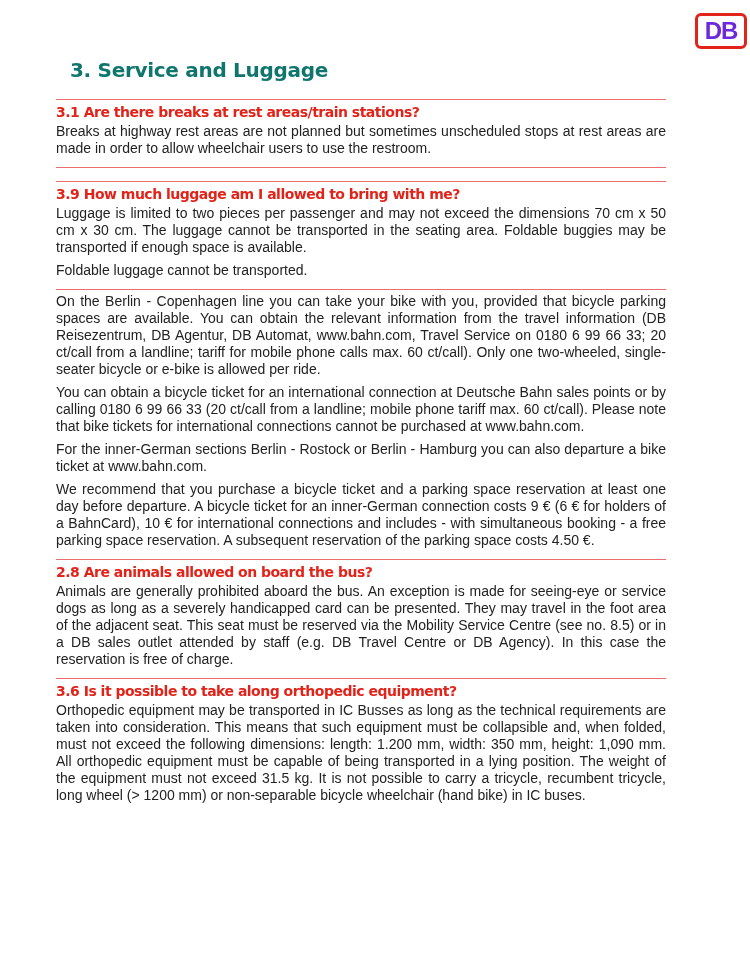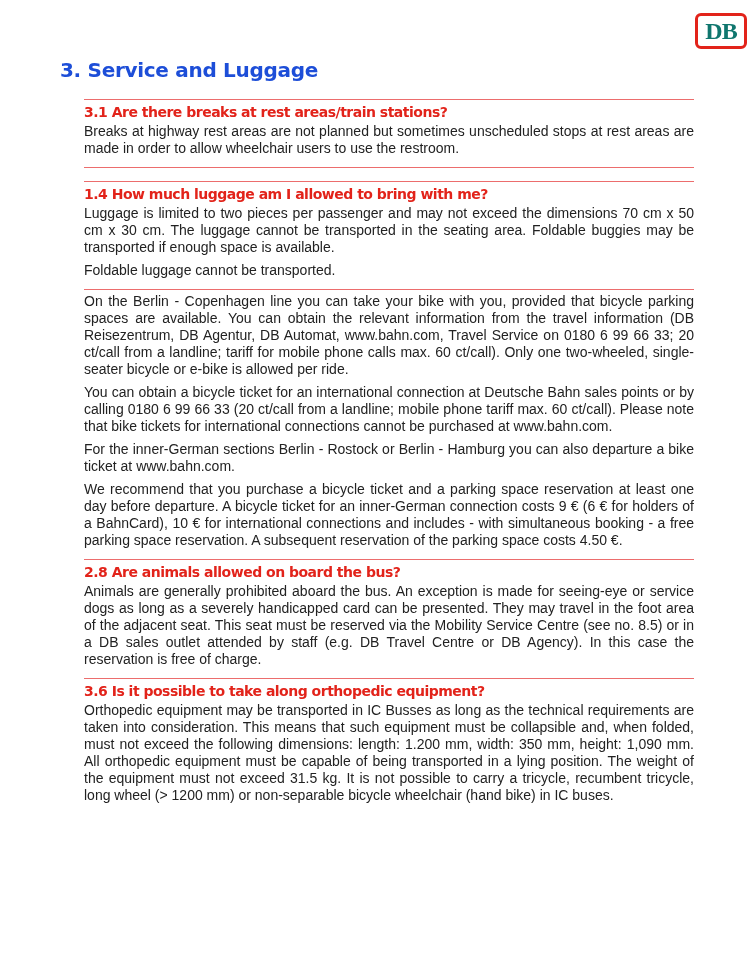--- a/index.html
+++ b/index.html
@@ -6,29 +6,29 @@
   body {
     width: 750px; height: 974px; background: #ffffff; position: relative; overflow: hidden;
     font-family: "Liberation Sans", sans-serif; color: #222;
   }
   .logo {
     position: absolute; left: 695px; top: 13px; width: 52px; height: 36px;
     border: 3px solid #e2231a; border-radius: 6px; box-sizing: border-box;
     display: flex; align-items: center; justify-content: center;
   }
   .logo span {
-    color: #0f766e; font-weight: bold; font-size: 24px; letter-spacing: -1px;
-    font-family: Liberation Serif, serif; line-height: 1;
+    color: #6d28d9; font-weight: bold; font-size: 24px; letter-spacing: -1px;
+    font-family: Liberation Sans, sans-serif; line-height: 1;
   }
   .page-title {
-    position: absolute; left: 60px; top: 58px; margin: 0;
-    font-size: 20px; font-weight: bold; color: #1d4ed8;
+    position: absolute; left: 70px; top: 58px; margin: 0;
+    font-size: 20px; font-weight: bold; color: #0f766e;
     font-family: "DejaVu Sans", sans-serif; letter-spacing: -0.3px;
   }
-  .content { position: absolute; left: 84px; top: 99px; width: 610px; }
+  .content { position: absolute; left: 56px; top: 99px; width: 610px; }
   .section { border-top: 1.5px solid #ec6d6d; padding-top: 3px; margin-bottom: 10px; }
   .q {
     margin: 0 0 2px 0; color: #e2231a; font-weight: bold; font-size: 14px;
     font-family: "DejaVu Sans", sans-serif; letter-spacing: -0.5px; line-height: 18px;
   }
   .p {
     margin: 0 0 6px 0; font-size: 14px; line-height: 17px; text-align: justify;
     font-family: "Liberation Sans", sans-serif; color: #222;
   }
   .p:last-child { margin-bottom: 0; }
@@ -43,21 +43,21 @@
 <h1 class="page-title">3. Service and Luggage</h1>
 
 <div class="content">
   <div class="section">
     <h2 class="q">3.1 Are there breaks at rest areas/train stations?</h2>
     <p class="p">Breaks at highway rest areas are not planned but sometimes unscheduled stops at rest areas are made in order to allow wheelchair users to use the restroom.</p>
   </div>
   <div class="section">
   </div>
   <div class="section">
-    <h2 class="q">1.4 How much luggage am I allowed to bring with me?</h2>
+    <h2 class="q">3.9 How much luggage am I allowed to bring with me?</h2>
     <p class="p">Luggage is limited to two pieces per passenger and may not exceed the dimensions 70 cm x 50 cm x 30 cm. The luggage cannot be transported in the seating area. Foldable buggies may be transported if enough space is available.</p>
     <p class="p">Foldable luggage cannot be transported.</p>
   </div>
   <div class="section">
     <p class="p">On the Berlin - Copenhagen line you can take your bike with you, provided that bicycle parking spaces are available. You can obtain the relevant information from the travel information (DB Reisezentrum, DB Agentur, DB Automat, www.bahn.com, Travel Service on 0180 6 99 66 33; 20 ct/call from a landline; tariff for mobile phone calls max. 60 ct/call). Only one two-wheeled, single-seater bicycle or e-bike is allowed per ride.</p>
     <p class="p">You can obtain a bicycle ticket for an international connection at Deutsche Bahn sales points or by calling 0180 6 99 66 33 (20 ct/call from a landline; mobile phone tariff max. 60 ct/call). Please note that bike tickets for international connections cannot be purchased at www.bahn.com.</p>
     <p class="p">For the inner-German sections Berlin - Rostock or Berlin - Hamburg you can also departure a bike ticket at www.bahn.com.</p>
     <p class="p">We recommend that you purchase a bicycle ticket and a parking space reservation at least one day before departure. A bicycle ticket for an inner-German connection costs 9 € (6 € for holders of a BahnCard), 10 € for international connections and includes - with simultaneous booking - a free parking space reservation. A subsequent reservation of the parking space costs 4.50 €.</p>
   </div>
   <div class="section">

